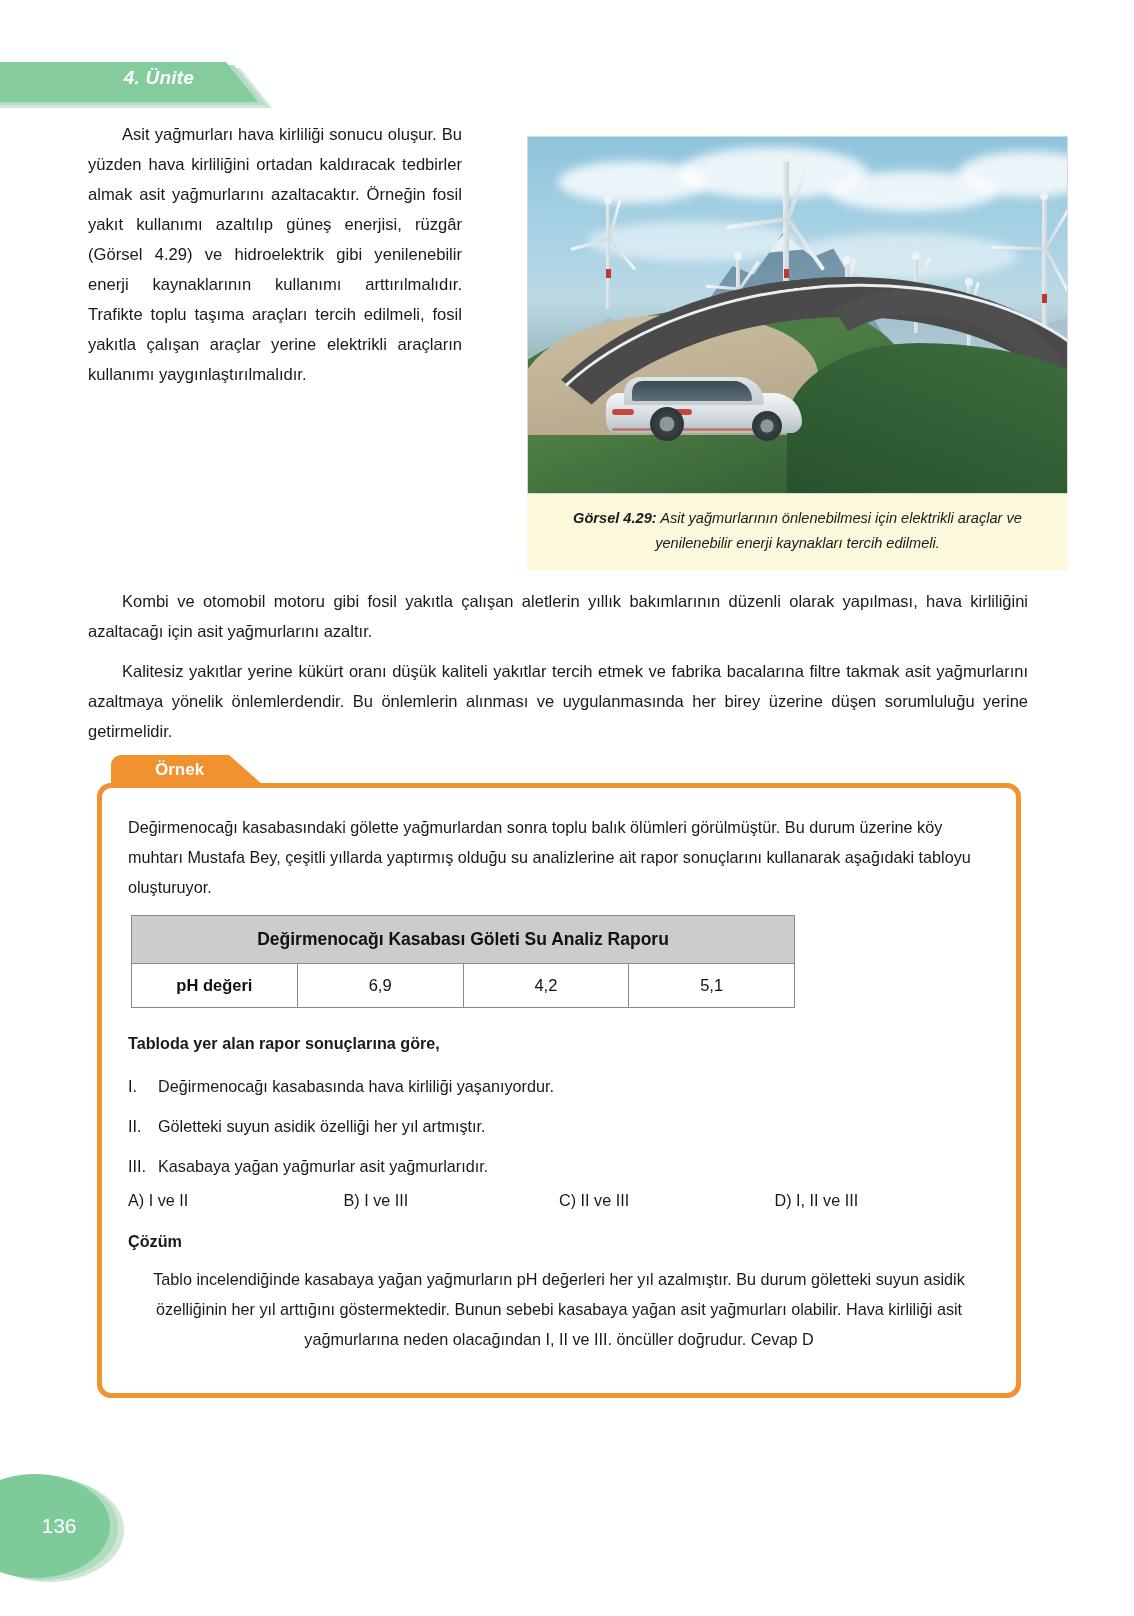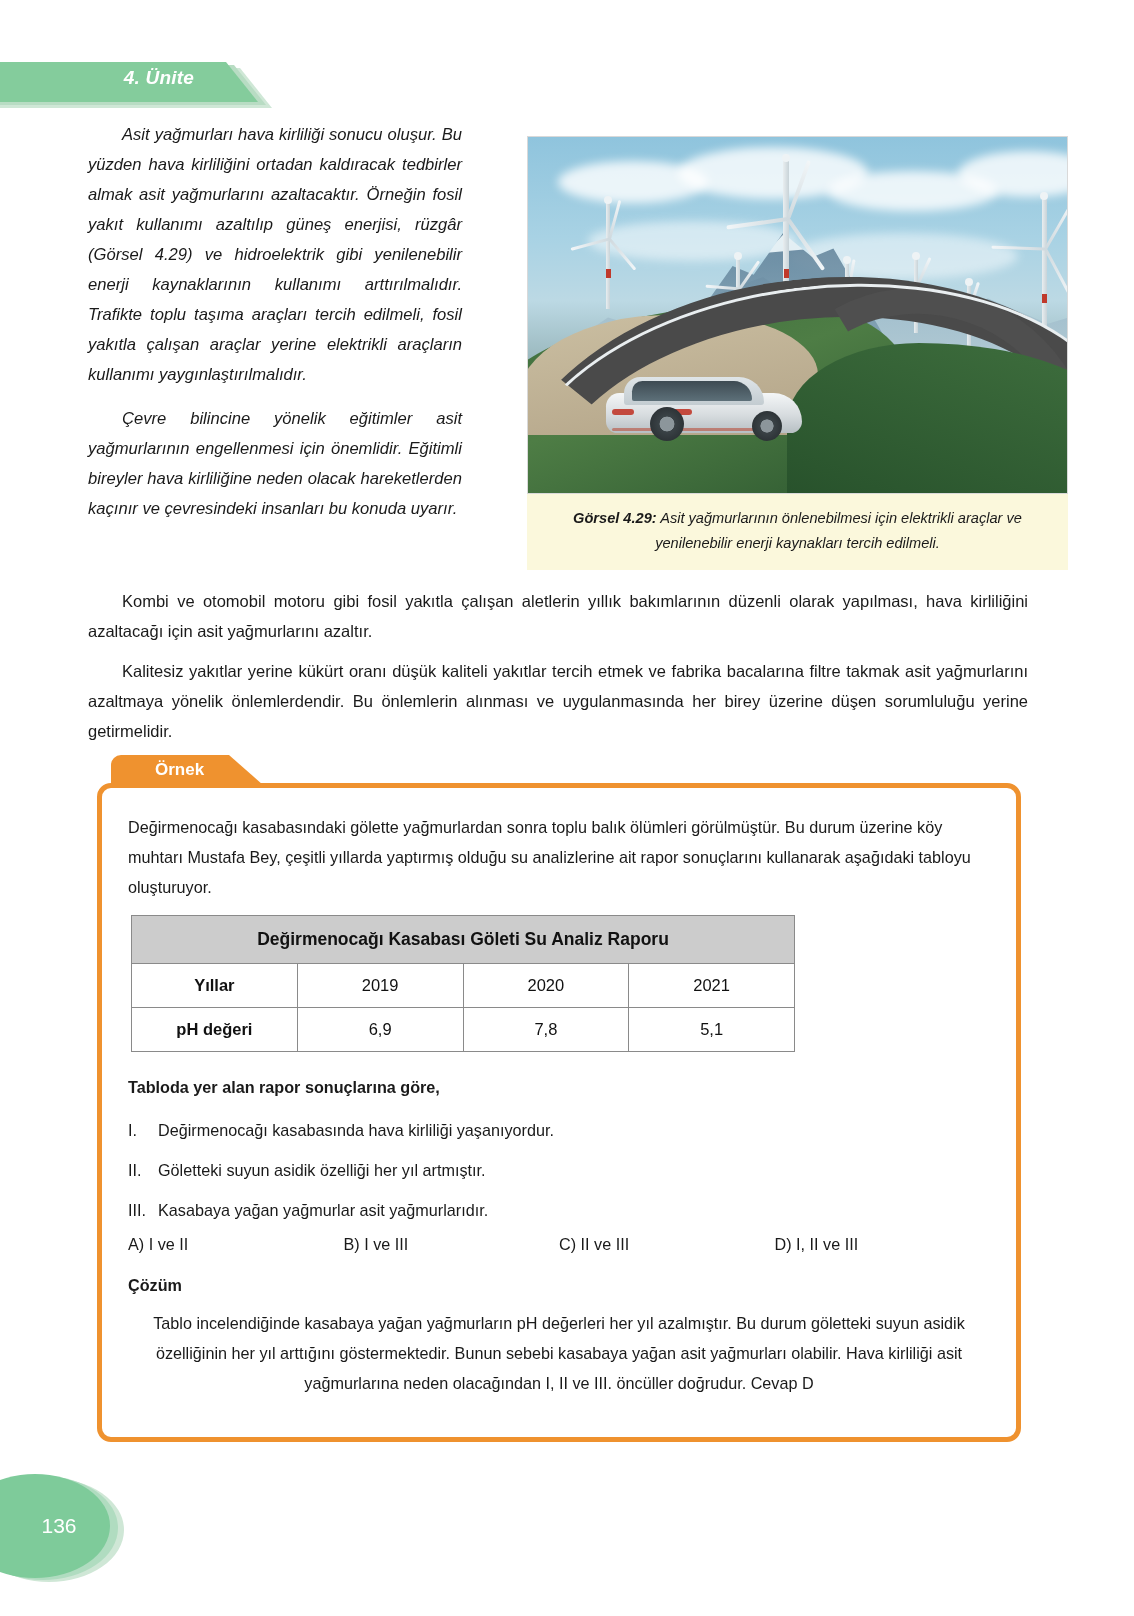--- a/index.html
+++ b/index.html
@@ -70,21 +70,20 @@
   
   .top-area {
     position: absolute;
     left: 88px;
     top: 120px;
     width: 940px;
   }
   .col-left {
     float: left;
     width: 374px;
-    font-style: italic;
   }
   .col-right {
     float: right;
     width: 541px;
   }
   .top-area::after { content: ""; display: block; clear: both; }
 
   .body-p {
     text-align: justify;
     text-justify: inter-word;
@@ -473,21 +472,20 @@
           </div>
         </div>
         <figcaption class="fig-caption">
           <b>Görsel 4.29:</b><span> Asit yağmurlarının önlenebilmesi için elektrikli araçlar ve yenilenebilir enerji kaynakları tercih edilmeli.</span>
         </figcaption>
       </figure>
     </div>
 
     <div class="col-left">
       <p class="body-p">Asit yağmurları hava kirliliği sonucu oluşur. Bu yüzden hava kirliliğini ortadan kaldıracak tedbirler almak asit yağmurlarını azaltacaktır. Örneğin fosil yakıt kullanımı azaltılıp güneş enerjisi, rüzgâr (Görsel 4.29) ve hidroelektrik gibi yenilenebilir enerji kaynaklarının kullanımı arttırılmalıdır. Trafikte toplu taşıma araçları tercih edilmeli, fosil yakıtla çalışan araçlar yerine elektrikli araçların kullanımı yaygınlaştırılmalıdır.</p>
-      <p class="body-p">Çevre bilincine yönelik eğitimler asit yağmurlarının engellenmesi için önemlidir. Eğitimli bireyler hava kirliliğine neden olacak hareketlerden kaçınır ve çevresindeki insanları bu konuda uyarır.</p>
     </div>
 
   </div>
 
   <div class="full-paras">
     <p class="body-p">Kombi ve otomobil motoru gibi fosil yakıtla çalışan aletlerin yıllık bakımlarının düzenli olarak yapılması, hava kirliliğini azaltacağı için asit yağmurlarını azaltır.</p>
     <p class="body-p">Kalitesiz yakıtlar yerine kükürt oranı düşük kaliteli yakıtlar tercih etmek ve fabrika bacalarına filtre takmak asit yağmurlarını azaltmaya yönelik önlemlerdendir. Bu önlemlerin alınması ve uygulanmasında her birey üzerine düşen sorumluluğu yerine getirmelidir.</p>
   </div>
 
   <div class="ornek-wrap">
@@ -497,29 +495,23 @@
     <div class="ornek-box">
 
       <p class="ornek-intro">Değirmenocağı kasabasındaki gölette yağmurlardan sonra toplu balık ölümleri görülmüştür. Bu durum üzerine köy muhtarı Mustafa Bey, çeşitli yıllarda yaptırmış olduğu su analizlerine ait rapor sonuçlarını kullanarak aşağıdaki tabloyu oluşturuyor.</p>
 
       <table class="data-table">
         <tbody>
           <tr>
             <td class="tbl-title" colspan="4">Değirmenocağı Kasabası Göleti Su Analiz Raporu</td>
           </tr>
           <tr>
-            <td class="rowhead">Yıllar</td>
-            <td>2019</td>
-            <td>2020</td>
-            <td>2021</td>
-          </tr>
-          <tr>
             <td class="rowhead">pH değeri</td>
             <td>6,9</td>
-            <td>7,8</td>
+            <td>4,2</td>
             <td>5,1</td>
           </tr>
         </tbody>
       </table>
 
       <p class="q-lead">Tabloda yer alan rapor sonuçlarına göre,</p>
 
       <p class="q-item">
         <span class="num">I.</span><span>Değirmenocağı kasabasında hava kirliliği yaşanıyordur.</span>
       </p>

